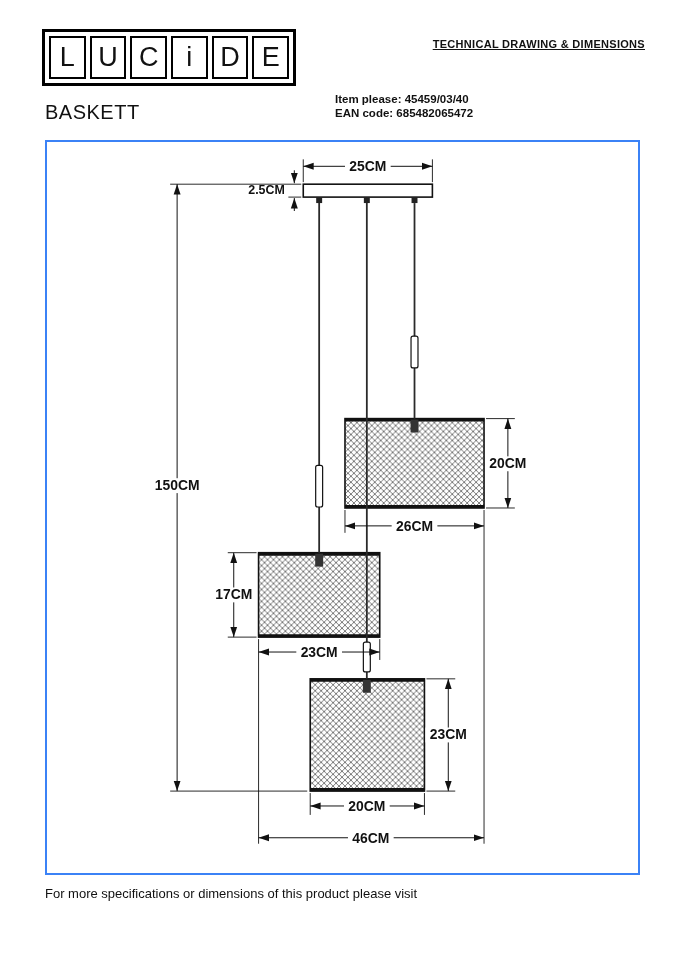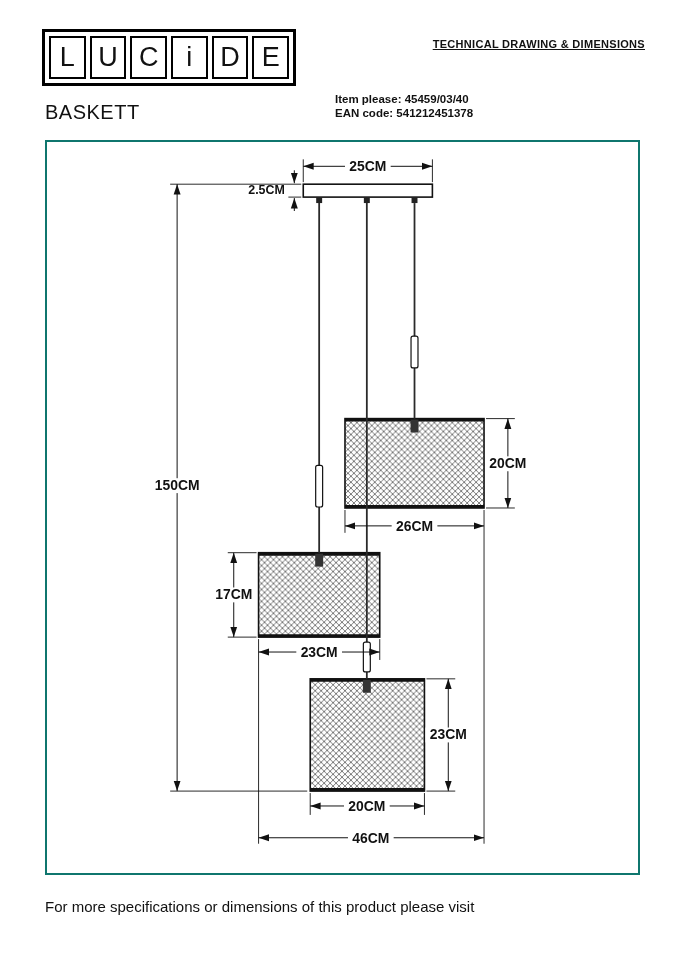--- a/index.html
+++ b/index.html
@@ -26,25 +26,25 @@
   .product-name {
     position:absolute; left:45px; top:101px;
     font-size:20px; font-weight:normal; letter-spacing:0.5px;
   }
   .item-block {
     position:absolute; left:335px; top:92px;
     font-size:11.5px; font-weight:bold; line-height:14px;
   }
   .drawing-box {
     position:absolute; left:45px; top:140px; width:595px; height:735px;
-    border:2px solid #0f766e; background:#fff;
+    border:2px solid #3b82f6; background:#fff;
   }
   .drawing-box svg { display:block; width:100%; height:100%; }
   .footer { position:absolute; left:45px; top:886px; }
-  .footer-note { font-size:15px; color:#111;margin-top:12px; }
+  .footer-note { font-size:13px; color:#111; }
   .footer-site { font-size:19px; font-weight:bold; margin-top:3px; }
 
   .ext  { stroke:#111; stroke-width:0.9; }
   .dim  { stroke:#111; stroke-width:1; }
   .cord { stroke:#2a2a2a; stroke-width:1.8; }
   .dim-text {
     font-family:"Liberation Sans", sans-serif;
     font-size:14px; font-weight:bold; fill:#111; text-anchor:middle;
   }
   .dim-text-small { font-size:12.5px; }
@@ -65,21 +65,21 @@
 
 <div class="product-name">BASKETT</div>
 
 <div class="item-block">
   <div>
     <span>Item please:</span>
     <span>45459/03/40</span>
   </div>
   <div>
     <span>EAN code:</span>
-    <span>541212451378</span>
+    <span>685482065472</span>
   </div>
 </div>
 
 <div class="drawing-box">
   <svg viewBox="0 0 595 735" preserveAspectRatio="xMidYMid meet">
     <defs>
       <marker id="arr" viewBox="0 0 11 11" refX="10.5" refY="5.5" markerWidth="11" markerHeight="11" markerUnits="userSpaceOnUse" orient="auto-start-reverse">
         <path d="M0,2 L10.5,5.5 L0,9 Z" fill="#111"></path>
       </marker>
       <pattern id="mesh" width="6" height="6" patternUnits="userSpaceOnUse">

